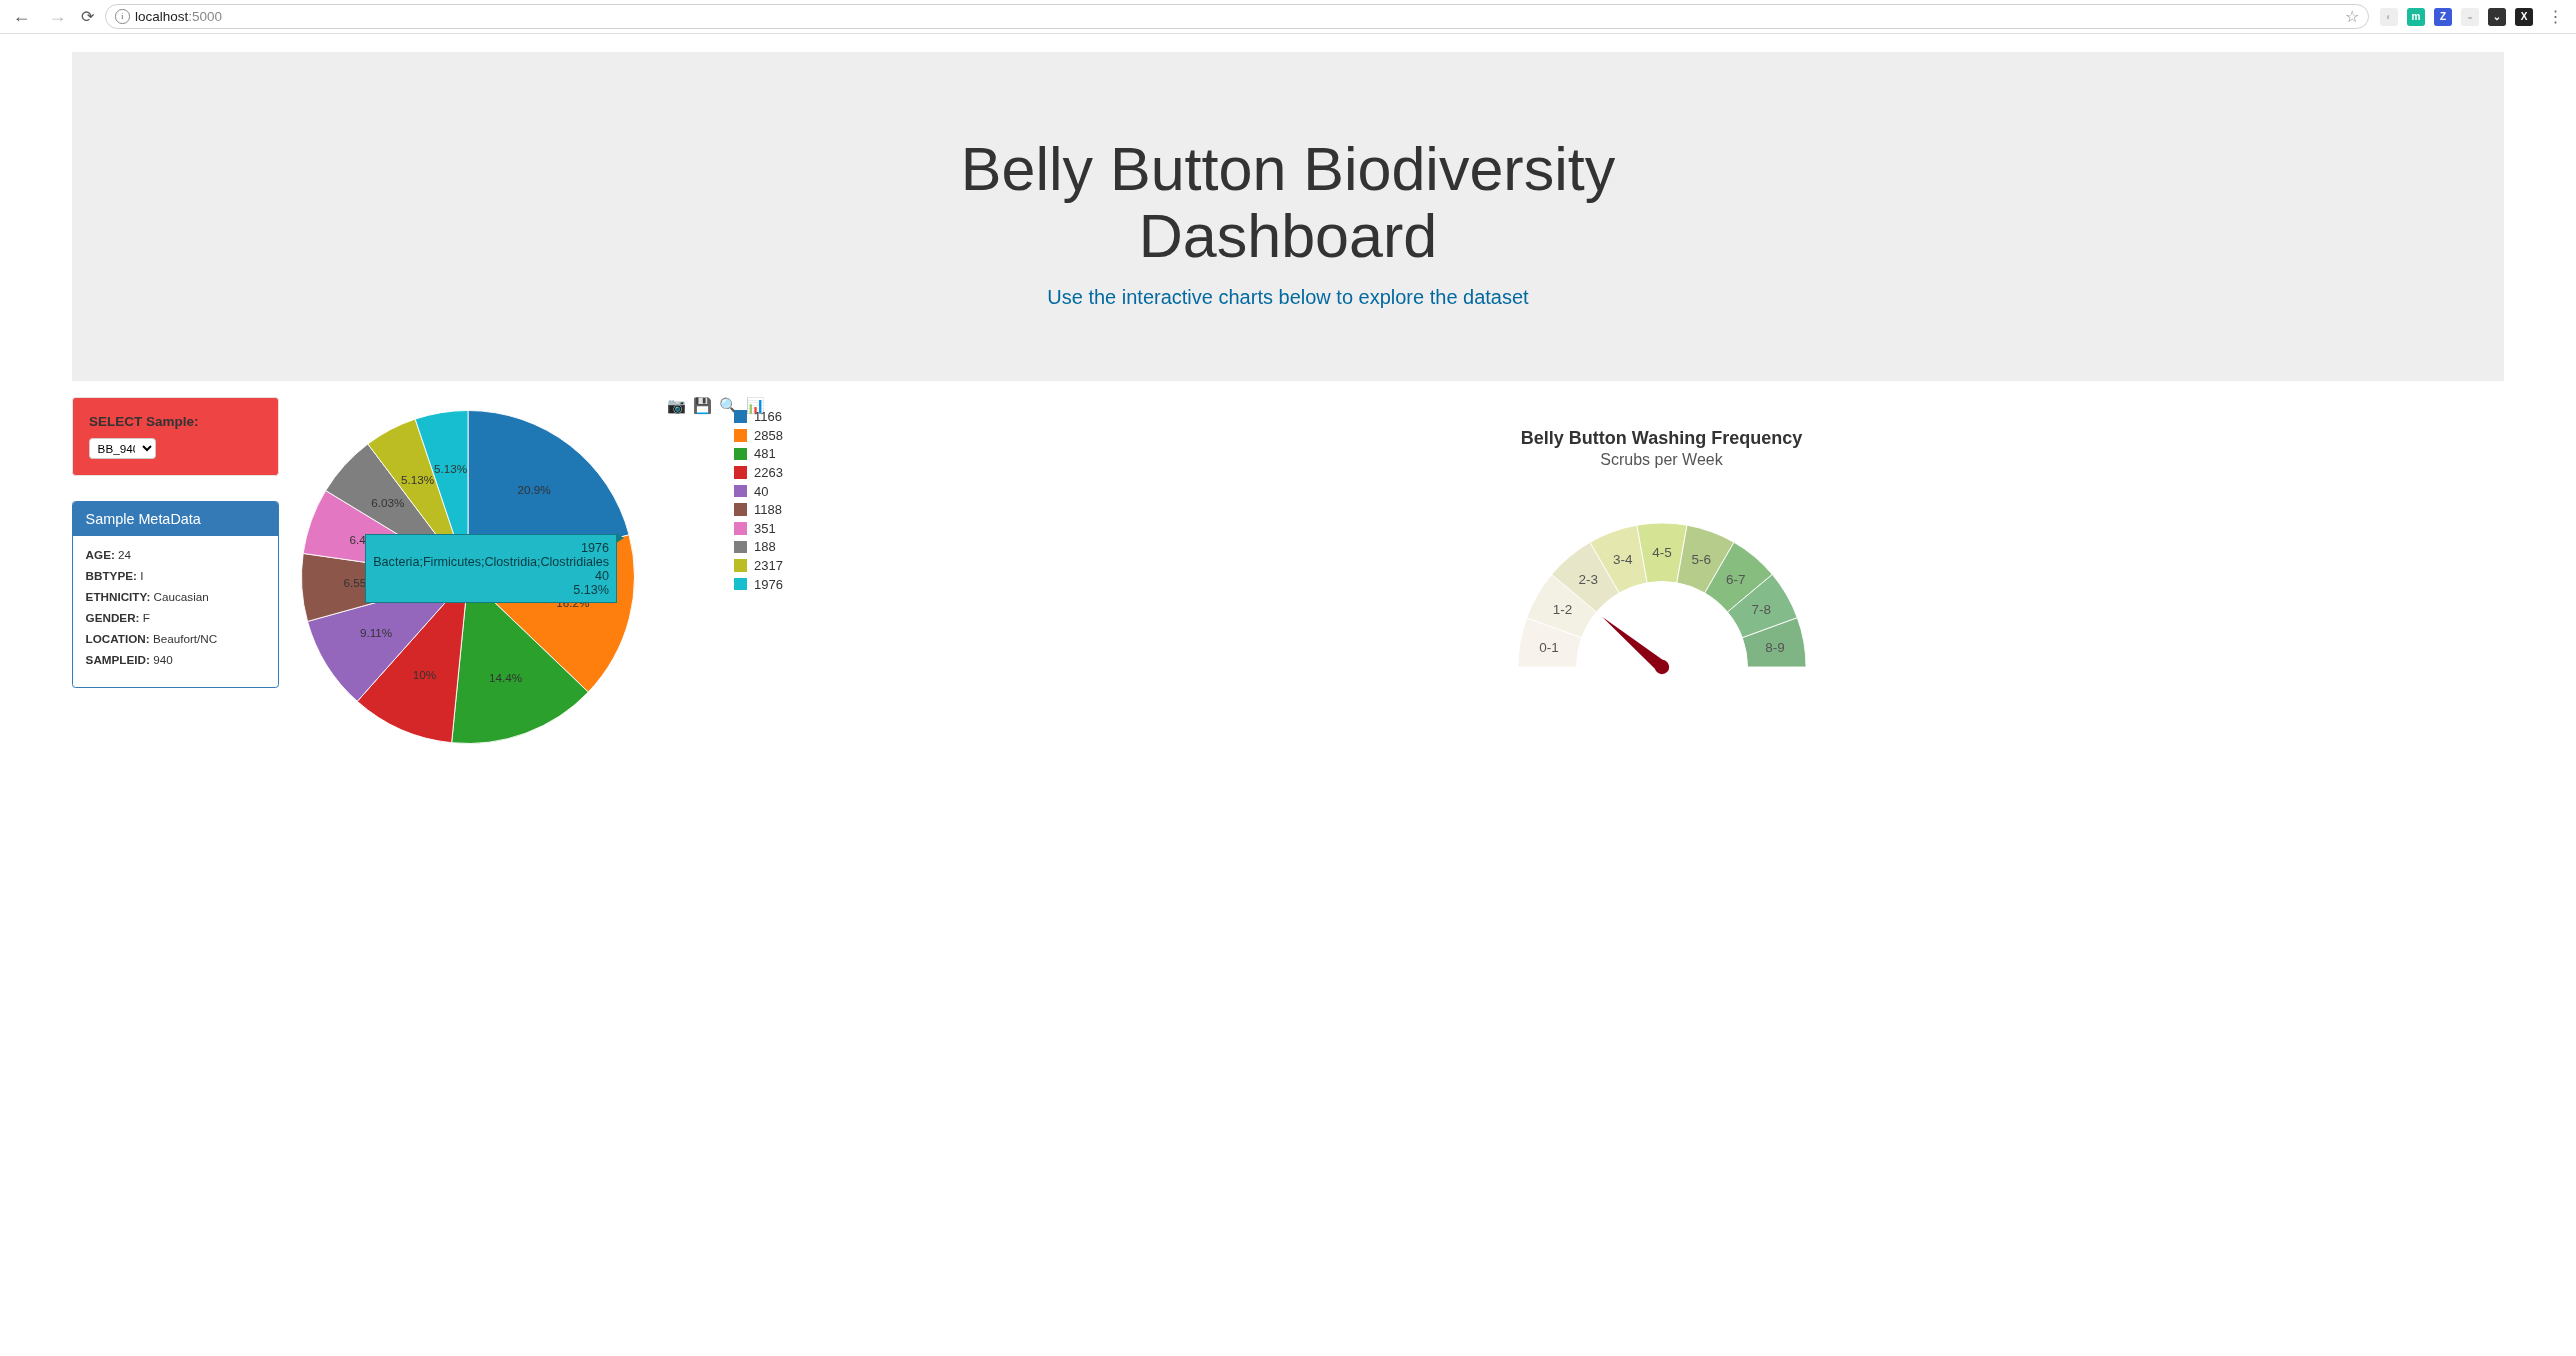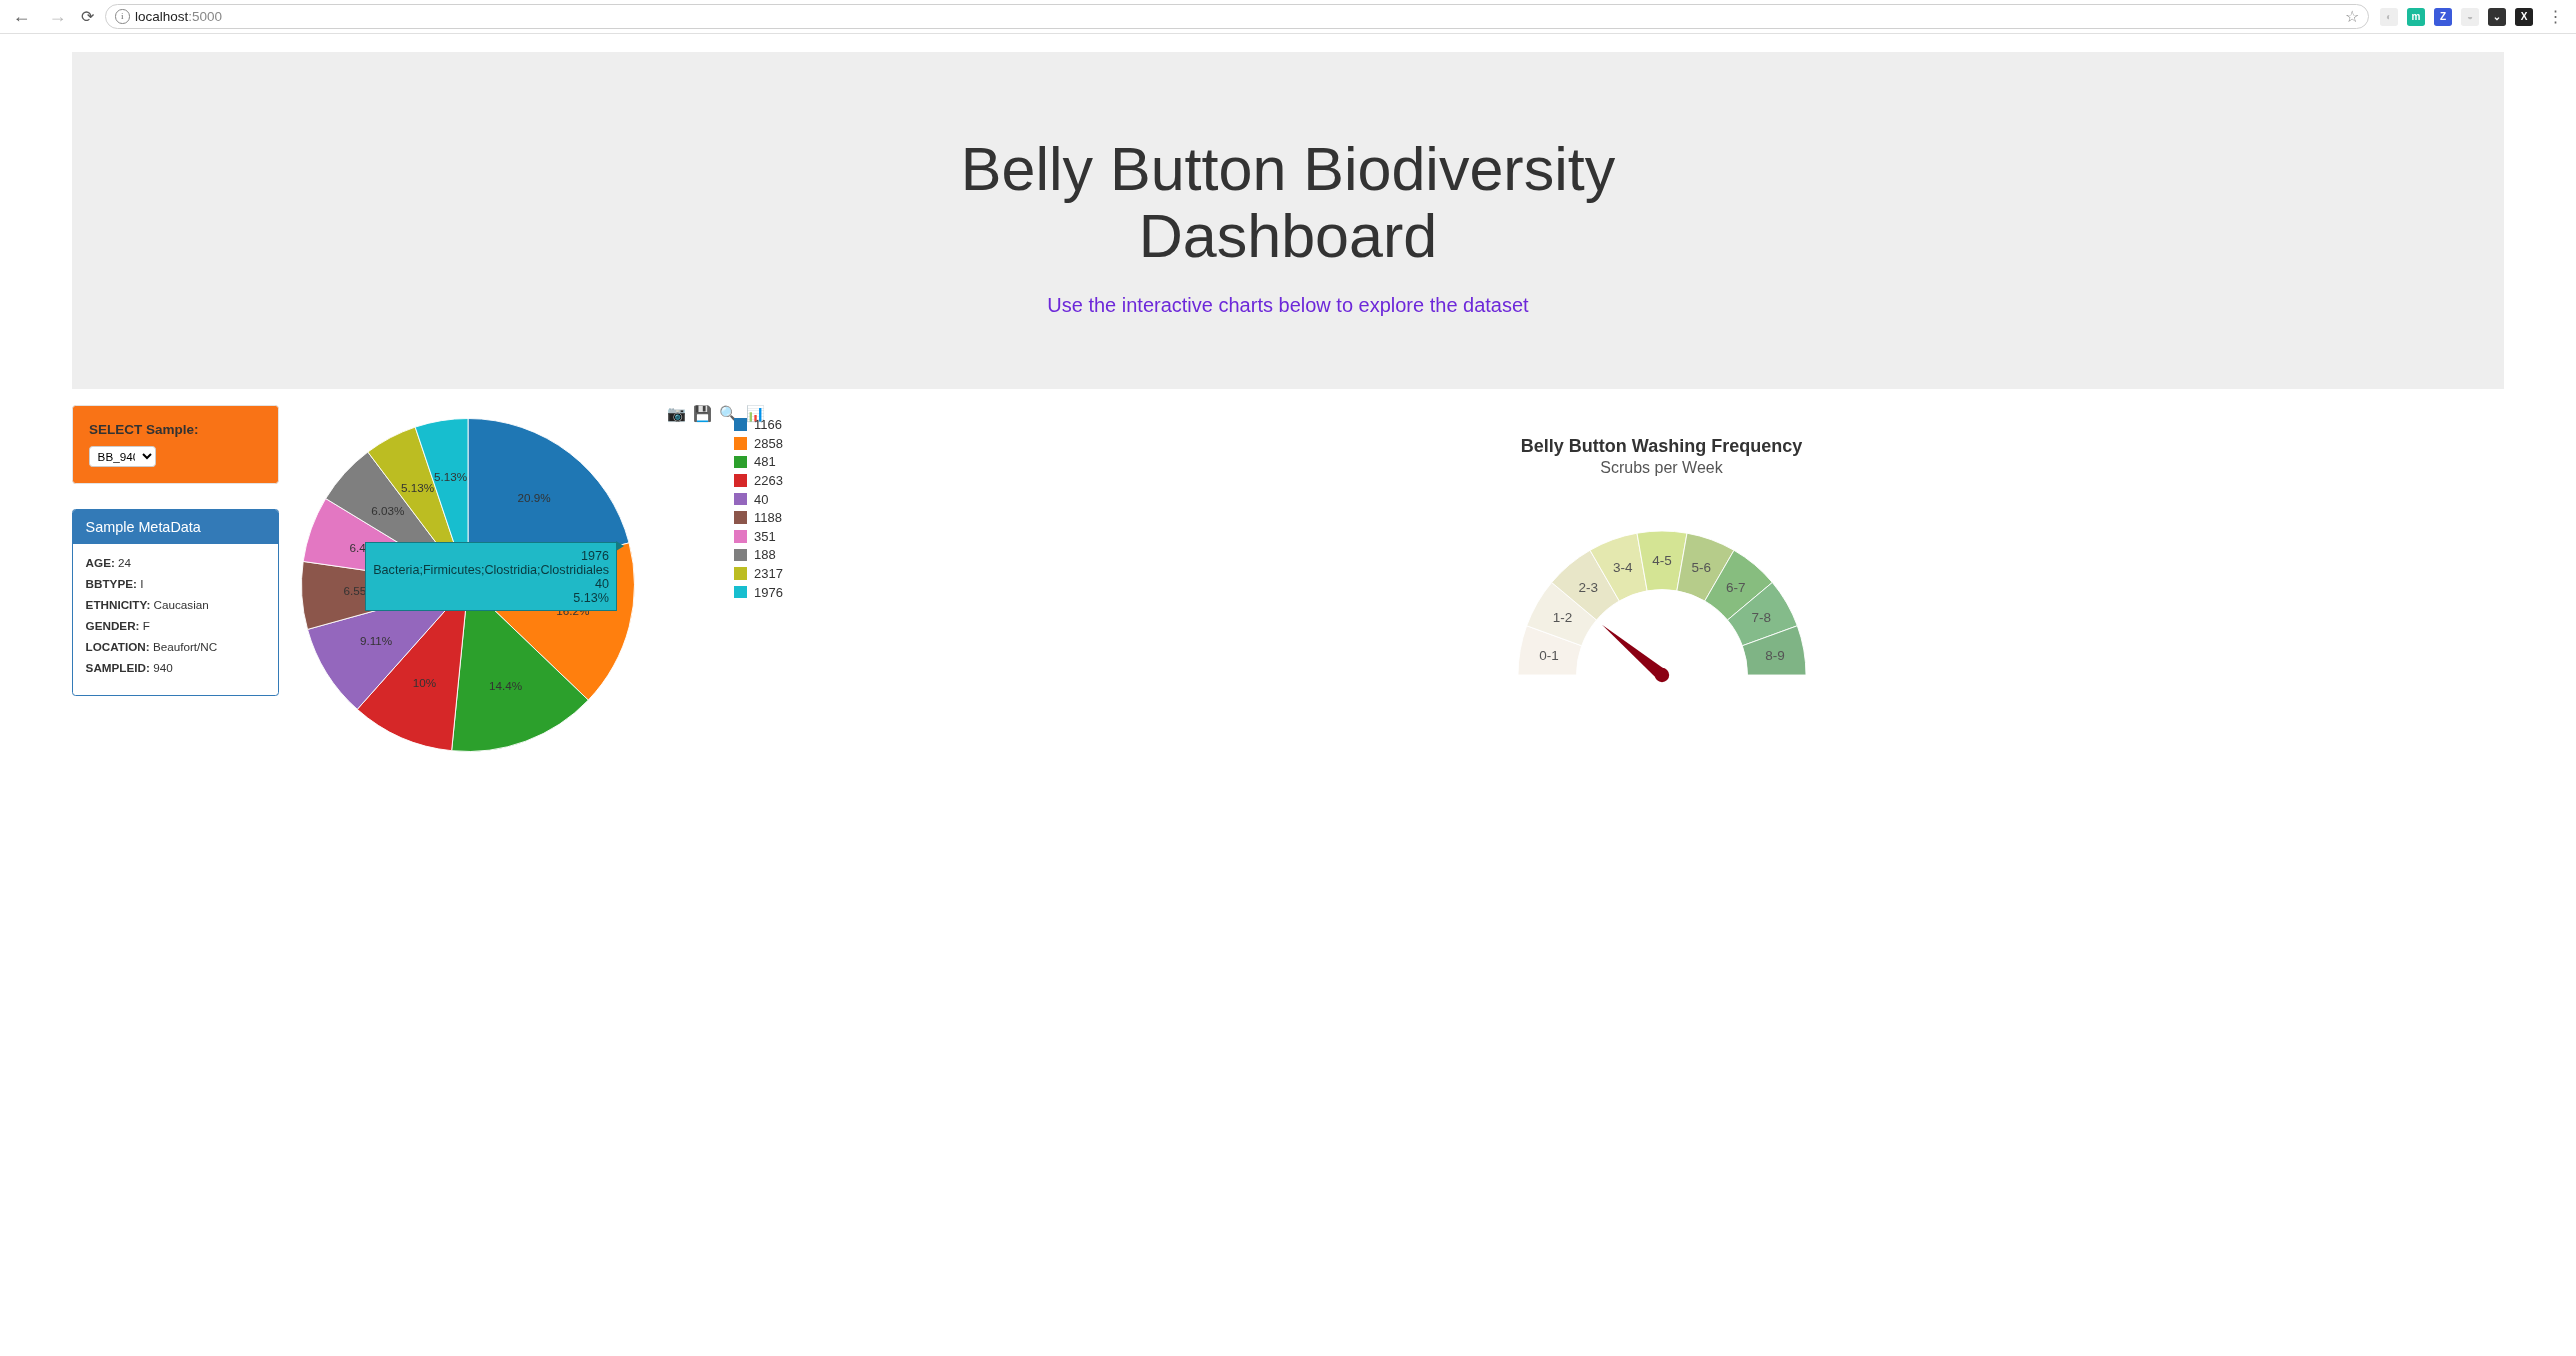--- a/index.html
+++ b/index.html
@@ -15,28 +15,28 @@
 .address-text { color: #888; }
 .address-text .host { color: #222; }
 .star { margin-left: auto; color: #888; font-size: 16px; }
 .ext-icons { display: flex; gap: 9px; align-items: center; }
 .ext { width: 18px; height: 18px; border-radius: 2.7px; display: flex; align-items: center; justify-content: center; font-size: 10px; font-weight: bold; color: #fff; }
 .dots { color: #666; font-size: 16px; padding: 0 3.6px; }
 
 
 .hero { background: #eee; margin: 18px 72px 0; padding: 54px 18px 72px; text-align: center; }
 .hero h1 { font-size: 61px; font-weight: 500; color: #333; line-height: 1.1; margin-top: 30px; }
-.hero p { font-size: 20px; color: #6d28d9; margin-top: 24px; font-weight: 300; }
+.hero p { font-size: 20px; color: #0369a1; margin-top: 16px; font-weight: 300; }
 
 
 .row { display: flex; padding: 16px 72px 0; gap: 18px; align-items: flex-start; }
 
 
 .sidebar { width: 207px; flex-shrink: 0; }
-.select-well { background: #f97316; border: 0.9px solid #e3e3e3; border-radius: 3.6px; padding: 16px; margin-bottom: 25px; }
+.select-well { background: #ef4444; border: 0.9px solid #e3e3e3; border-radius: 3.6px; padding: 16px; margin-bottom: 25px; }
 .select-well label { font-weight: bold; font-size: 13.5px; display: block; margin-bottom: 9px; }
 .select-well select { width: 67px; font-size: 11.7px; padding: 1.8px 3.6px; background: #fff; border: 0.9px solid #ccc; border-radius: 3.6px; }
 
 .panel { border: 0.9px solid #337ab7; border-radius: 3.6px; overflow: hidden; }
 .panel-head { background: #337ab7; color: #fff; padding: 9px 12.6px; font-size: 14.4px; }
 .panel-body { padding: 12.6px; font-size: 11.7px; }
 .panel-body p { margin-bottom: 8px; font-weight: bold; }
 .panel-body p span { font-weight: normal; }
 
 

